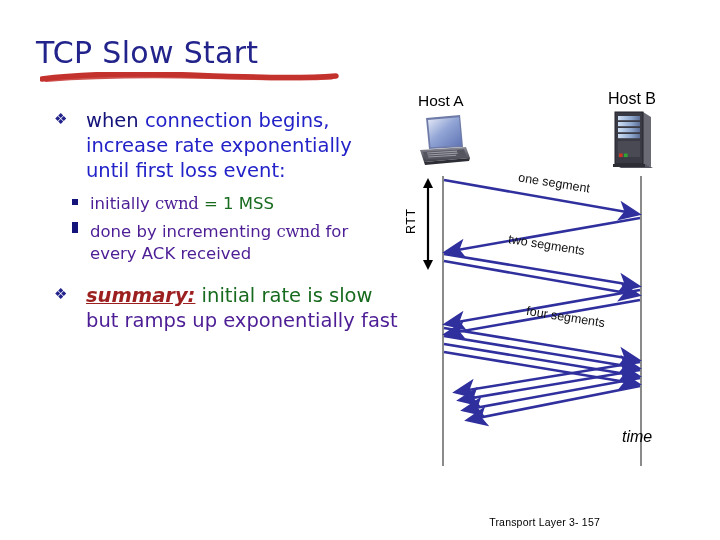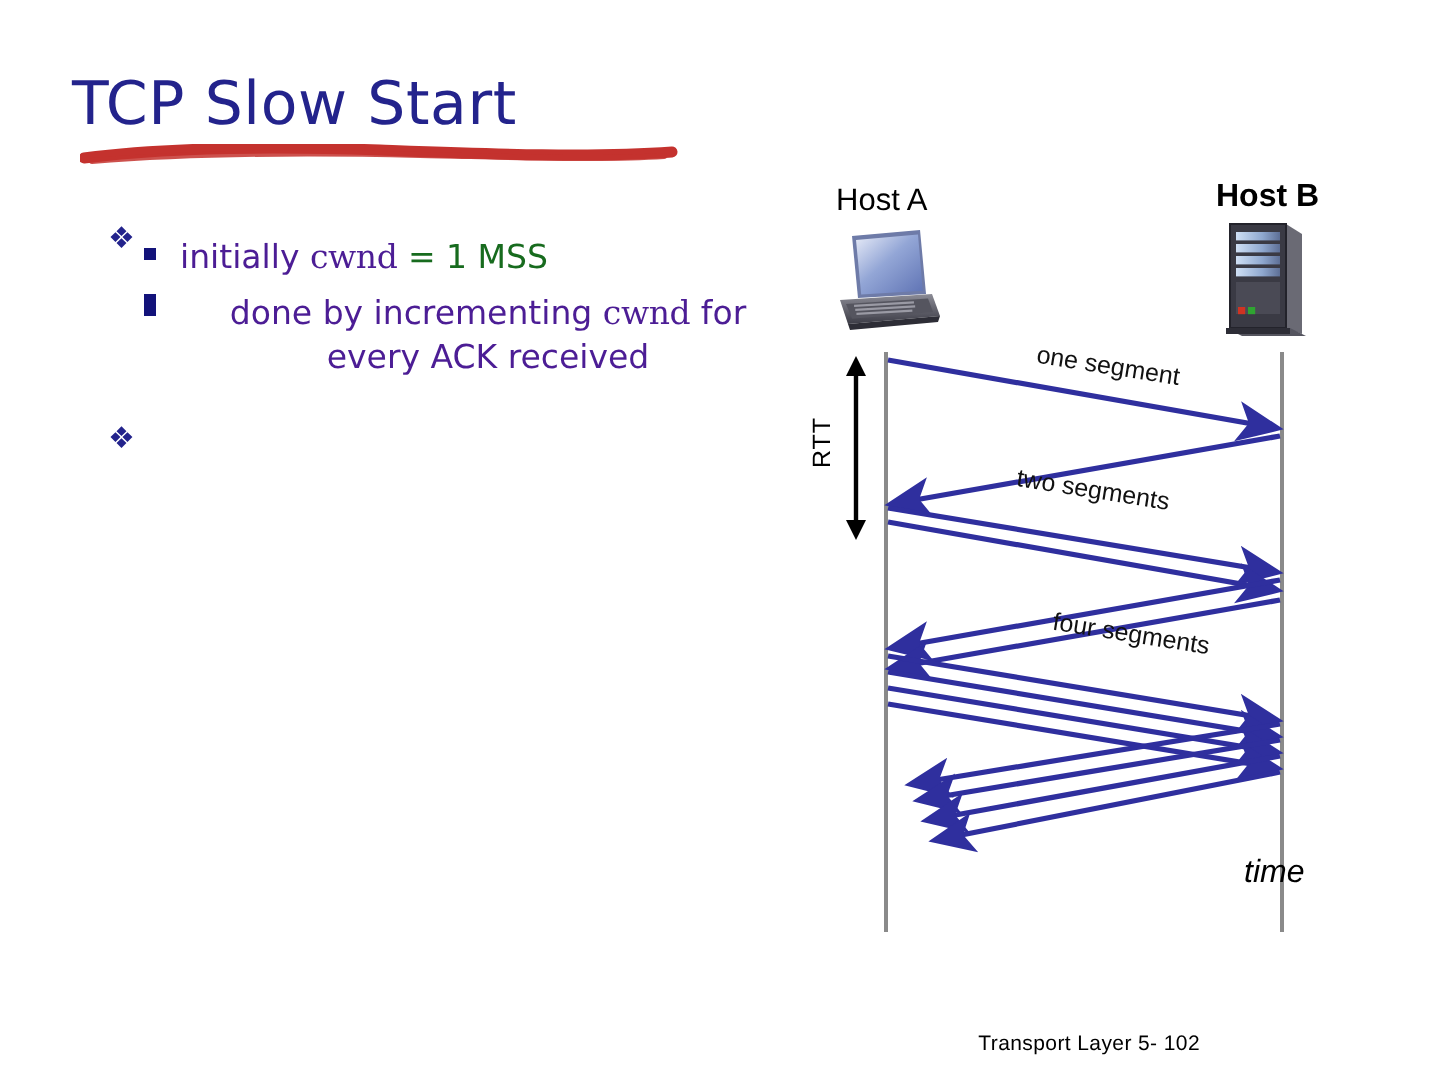--- a/index.html
+++ b/index.html
@@ -37,21 +37,21 @@
   .mono{font-family:"DejaVu Serif", serif;font-weight:400;letter-spacing:-.2px;}
   .green{color:#176b1e;}
   .black{color:#4c1d95;}
 
   .summary-wrap{margin-top:18px;}
   .sum-kw{color:#9c2020;font-style:italic;font-weight:700;text-decoration:underline;}
 
   
   #diagram{position:absolute;left:398px;top:88px;width:310px;height:380px;}
   #host-a-label{position:absolute;left:20px;top:4px;font-size:15.5px;color:#000;font-family:"Liberation Sans",sans-serif;}
-  #host-b-label{position:absolute;left:210px;top:2px;font-size:16px;color:#000;font-weight:700;font-family:"Liberation Sans",sans-serif;}
+  #host-b-label{position:absolute;left:210px;top:2px;font-size:16px;color:#000;font-weight:400;font-family:"Liberation Sans",sans-serif;}
   #timeline-a{position:absolute;left:44px;top:88px;width:2px;height:290px;background:#8a8a8a;}
   #timeline-b{position:absolute;left:242px;top:88px;width:2px;height:290px;background:#8a8a8a;}
   #time-label{position:absolute;left:224px;top:340px;font-size:16px;color:#000;font-family:"Liberation Sans",sans-serif;font-style:italic;}
   #rtt-label{
     position:absolute;left:6px;top:106px;width:20px;height:54px;
     font-size:12.5px;color:#000;font-family:"Liberation Sans",sans-serif;
     writing-mode:vertical-rl;transform:rotate(180deg);text-align:center;letter-spacing:.5px;
   }
   .seglabel{
     position:absolute;font-size:12.5px;color:#111;white-space:nowrap;
@@ -77,42 +77,44 @@
     <svg id="title-underline" viewBox="0 0 300 12">
       <path d="M2,7 C40,2 90,1 150,3 C205,5 255,7 296,4" stroke="#c4322e" stroke-width="5.5" fill="none" stroke-linecap="round"></path>
       <path d="M6,8.5 C50,5 110,4 170,5.5 C220,6.5 262,8 292,6" stroke="#c4322e" stroke-width="3" fill="none" stroke-linecap="round" opacity=".85"></path>
     </svg>
   </div>
 
   <div id="content">
 
     <div class="bullet1">
       <span class="mk">❖</span>
+      <span class="b1text"><span class="navy">when </span><span>connection begins, increase rate exponentially until first loss event:</span></span>
     </div>
 
     <div class="sublist">
 
       <div class="bullet2">
         <span class="mk2"></span>
         <span class="b2text"><span class="black">initially </span><span class="mono black">cwnd</span><span class="green"> = 1 MSS</span></span>
       </div>
 
       <div class="bullet2">
         <span class="mk2"></span>
       </div>
 
-      <div class="bullet2" style="margin-top:6px;text-align:center;">
+      <div class="bullet2" style="margin-top:6px;">
         <span class="mk2"></span>
         <span class="b2text"><span class="black">done by incrementing </span><span class="mono black">cwnd</span><span class="black"> for every ACK received</span></span>
       </div>
 
     </div>
 
     <div class="bullet1 summary-wrap">
       <span class="mk">❖</span>
+      <span class="b1text"><span class="sum-kw">summary:</span><span class="green"> initial rate is slow</span><span class="black"> but ramps up exponentially fast</span></span>
     </div>
 
   </div>
 
   <div id="diagram">
 
     <div id="host-a-label">Host A</div>
     <div id="host-b-label">Host B</div>
 
     <svg style="position:absolute;left:18px;top:26px;" width="56" height="58" viewBox="0 0 56 58">
@@ -222,15 +224,15 @@
       </g>
     </svg>
 
     <div class="seglabel" id="lbl-one">one segment</div>
     <div class="seglabel" id="lbl-two">two segments</div>
     <div class="seglabel" id="lbl-four">four segments</div>
 
     <div id="time-label">time</div>
   </div>
 
-  <div id="footer">Transport Layer 5- 102</div>
+  <div id="footer">Transport Layer 3- 157</div>
 
 </div>
 
 </body></html>

